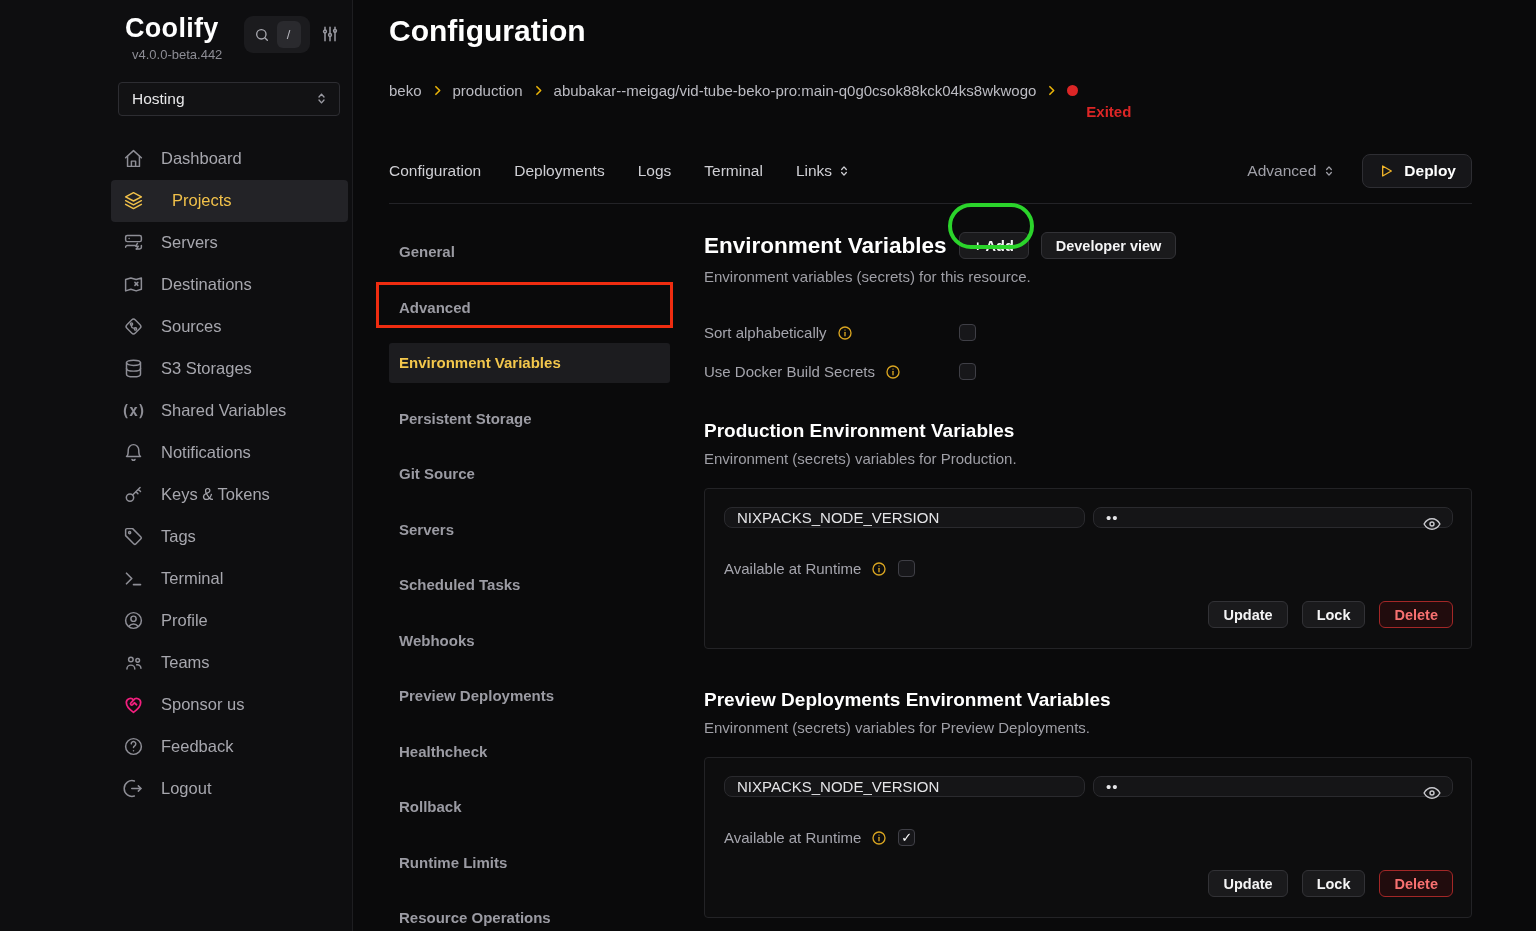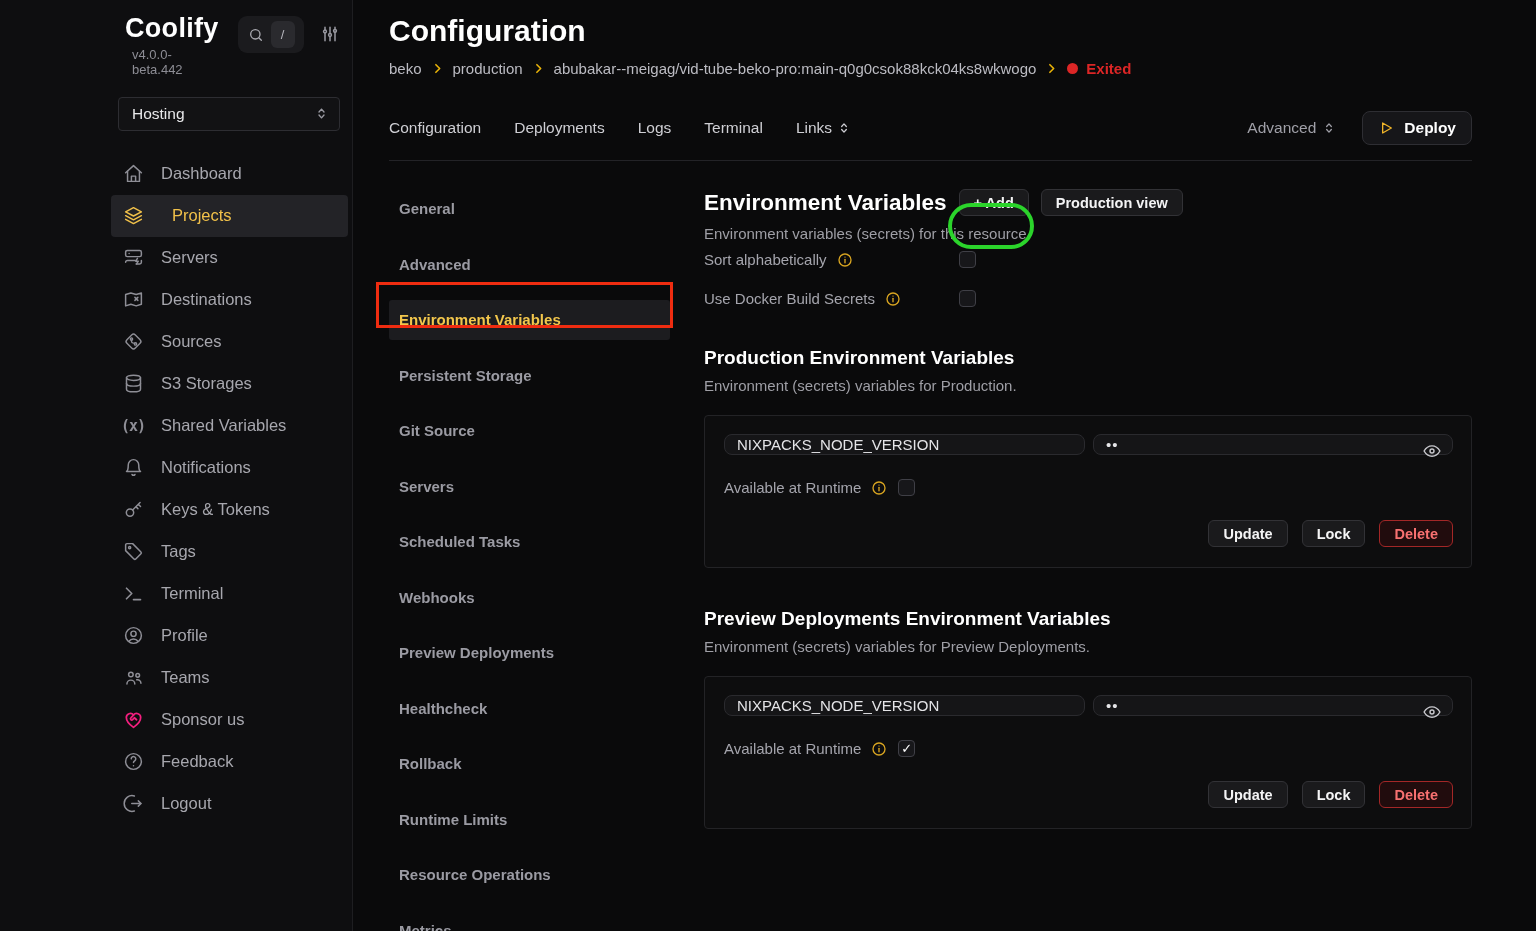--- a/index.html
+++ b/index.html
@@ -11,21 +11,21 @@
   }
   svg { display:block; }
 
   
   .sidebar {
     width:353px; height:100%; background:#0e0e10;
     border-right:1px solid #1e1e21; flex:none;
     padding:14px 12px 14px 118px;
     display:flex; flex-direction:column;
   }
-  .logo-row { display:flex; align-items:flex-start; gap:16px; padding-left:7px; }
+  .logo-row { display:flex; align-items:flex-start; gap:10px; padding-left:7px; }
   .logo { font-size:27px; font-weight:700; color:#fff; letter-spacing:.3px; line-height:1.1; }
   .version { font-size:13px; color:#8d8d95; padding-left:7px; margin-top:3px; }
   .search-box {
     margin-left:auto; margin-top:2px; width:66px; height:37px; border-radius:9px;
     background:#1b1b1e; display:flex; align-items:center; justify-content:center; gap:7px;
     color:#a9a9b0; cursor:pointer;
   }
   .slash-key {
     width:24px; height:27px; border-radius:6px; background:#2a2a2e;
     color:#b5b5bc; font-size:13px; display:flex; align-items:center; justify-content:center;
@@ -52,21 +52,21 @@
   .txticon { font-size:15px; font-weight:600; font-family:"DejaVu Sans Mono",monospace; letter-spacing:-1px; }
   .pink { color:#f31f7e !important; }
 
   
   .main { flex:1; padding:14px 64px 0 36px; display:flex; flex-direction:column; }
   .page-title { font-size:30px; font-weight:700; color:#fff; }
   .breadcrumb { display:flex; align-items:center; gap:9px; margin-top:12px; font-size:15px; color:#bcbcc3; }
   .crumb-sep { color:#e9b308; display:flex; }
   .status { display:flex; align-items:center; gap:8px; }
   .status-dot { width:11px; height:11px; border-radius:50%; background:#dc2626; }
-  .status-text { color:#dc2626; font-weight:700; font-size:15px; }
+  .status-text { color:#dc2626; font-weight:700; font-size:15px;margin-top:43px; }
 
   .tabs-row { display:flex; align-items:center; margin-top:34px; padding-bottom:15px; border-bottom:1px solid #232327; }
   .tab { font-size:15.5px; color:#cfcfd4; margin-right:33px; cursor:pointer; display:flex; align-items:center; gap:5px; }
   .tabs-right { margin-left:auto; display:flex; align-items:center; gap:26px; }
   .advanced-select { display:flex; align-items:center; gap:6px; color:#a0a0a8; font-size:15.5px; cursor:pointer; }
   .deploy-btn {
     display:flex; align-items:center; gap:10px; height:34px; padding:0 15px;
     background:#161619; border:1px solid #2e2e33; border-radius:8px;
     color:#fff; font-size:15.5px; font-weight:600; cursor:pointer;
   }
@@ -82,21 +82,21 @@
   .env-panel { flex:1; padding-left:31px; }
   .env-header { display:flex; align-items:center; gap:12px; }
   .env-title { font-size:22.5px; font-weight:700; color:#fff; }
   .btn {
     height:27px; padding:0 14px; background:#1a1a1c; border:1px solid #323236;
     border-radius:6px; color:#f4f4f5; font-size:14.5px; font-weight:600;
     display:flex; align-items:center; cursor:pointer; font-family:inherit;
   }
   .env-subtitle { margin-top:9px; font-size:15px; color:#9f9fa6; }
 
-  .opt-row { display:flex; align-items:center; margin-top:9px; }
+  .opt-row { display:flex; align-items:center; margin-top:39px; }
   .opt-label { display:flex; align-items:center; gap:10px; font-size:15px; color:#a5a5ad; width:255px; }
   .info-icon { color:#d9a521; display:flex; }
   .checkbox {
     width:17px; height:17px; border-radius:4px; border:1px solid #3f3f46; background:#17171a;
     display:flex; align-items:center; justify-content:center; cursor:pointer; flex:none;
   }
   .checkbox.checked::after { content:"✓"; color:#fff; font-size:13px; font-weight:700; line-height:1; }
 
   .section-title { margin-top:40px; font-size:19px; font-weight:700; color:#fff; }
   .section-subtitle { margin-top:8px; font-size:15px; color:#9f9fa6; }
@@ -107,21 +107,21 @@
   }
   .inputs-row { display:flex; gap:8px; }
   .t-input {
     height:21px; background:#151517; border:1px solid #2a2a2e; border-radius:8px;
     color:#e4e4e7; font-size:15px; padding:0 12px; font-family:inherit; outline:none;
   }
   .name-input { width:361px; flex:none; }
   .value-wrap { flex:1; position:relative; display:flex; }
   .value-input { width:100%; letter-spacing:1px; }
   .eye-btn { position:absolute; right:11px; top:7px; color:#c8c8cd; cursor:pointer; }
-  .runtime-row { display:flex; align-items:flex-end; gap:11px; margin-top:24px; font-size:15px; color:#a5a5ad; }
+  .runtime-row { display:flex; align-items:flex-end; gap:11px; margin-top:32px; font-size:15px; color:#a5a5ad; }
   .runtime-row .lbl { display:flex; align-items:center; gap:10px; }
   .card-actions { display:flex; justify-content:flex-end; gap:14px; margin-top:24px; }
   .btn-danger { background:#210c0d; border-color:#a32727; color:#f87171; }
 
   
   .annot-red {
     position:absolute; left:376px; top:282px; width:297px; height:46px;
     border:3px solid #ef2c10; pointer-events:none; z-index:10;
   }
   .annot-green {
@@ -404,21 +404,21 @@
       <div class="subnav-item">Resource Operations</div>
       <div class="subnav-item">Metrics</div>
       <div class="subnav-item">Tags</div>
       <div class="subnav-item">Danger Zone</div>
     </div>
 
     <div class="env-panel">
       <div class="env-header">
         <span class="env-title">Environment Variables</span>
         <button class="btn">+ Add</button>
-        <button class="btn">Production view</button>
+        <button class="btn">Developer view</button>
       </div>
       <div class="env-subtitle">Environment variables (secrets) for this resource.</div>
 
       <div class="opt-row">
         <span class="opt-label">
           <span>Sort alphabetically</span>
           <span class="info-icon">
               <svg width="16" height="16" viewBox="0 0 24 24" fill="none" stroke="currentColor" stroke-width="2" stroke-linecap="round">
                 <circle cx="12" cy="12" r="9"></circle>
                 <path d="M12 11v5.2"></path>

